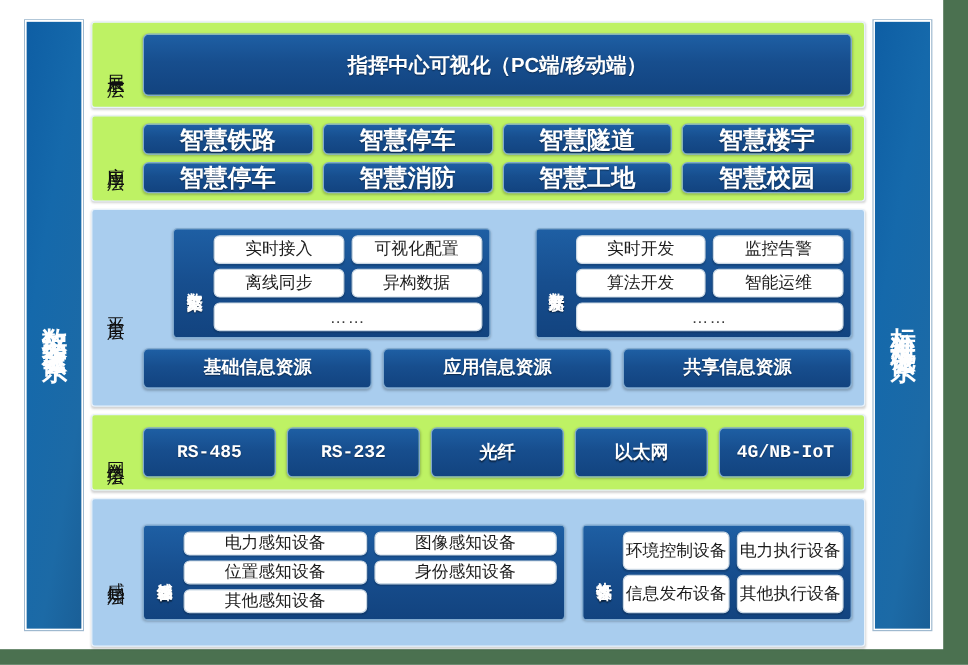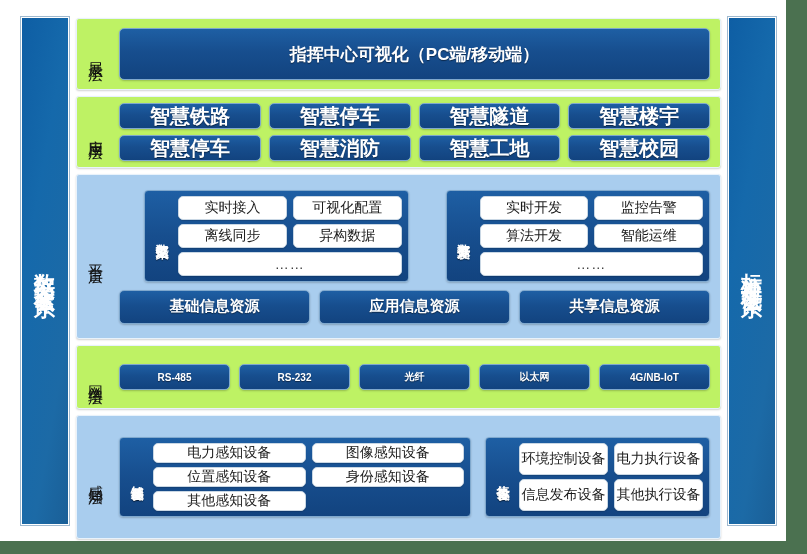--- a/index.html
+++ b/index.html
@@ -117,21 +117,21 @@
   .plat-cells .wpill{height:24px;font-size:14px;}
   .plat-cells .wpill.wide{grid-column:1 / span 2;}
   .ellipsis{letter-spacing:1px;color:#3a3a3a;font-size:13px;}
 
   .plat-res{display:grid;grid-template-columns:repeat(3,1fr);gap:9px;}
   .plat-res .dpill{height:34px;font-size:15px;}
 
   
   #network-layer{top:345px;height:64px;}
   .net-grid{display:grid;grid-template-columns:repeat(5,1fr);gap:9px;padding:9px 10px 9px 4px;}
-  .net-grid .dpill{height:26px;font-size:10px;}
+  .net-grid .dpill{height:42px;font-size:15px;font-family:Liberation Mono, monospace;}
 
   
   #sensing-layer{top:415px;height:124px;}
   .sense-body{display:flex;gap:14px;padding:7px 10px 7px 4px;}
   .sense-group{
     display:flex;
     background:linear-gradient(180deg,#1e5fa4 0%,#174e8e 50%,#12437f 100%);
     border:1px solid #7fa8cd;border-radius:4px;
     padding:5px 6px;box-sizing:border-box;
     box-shadow:0 1px 2px rgba(0,0,0,.2);

